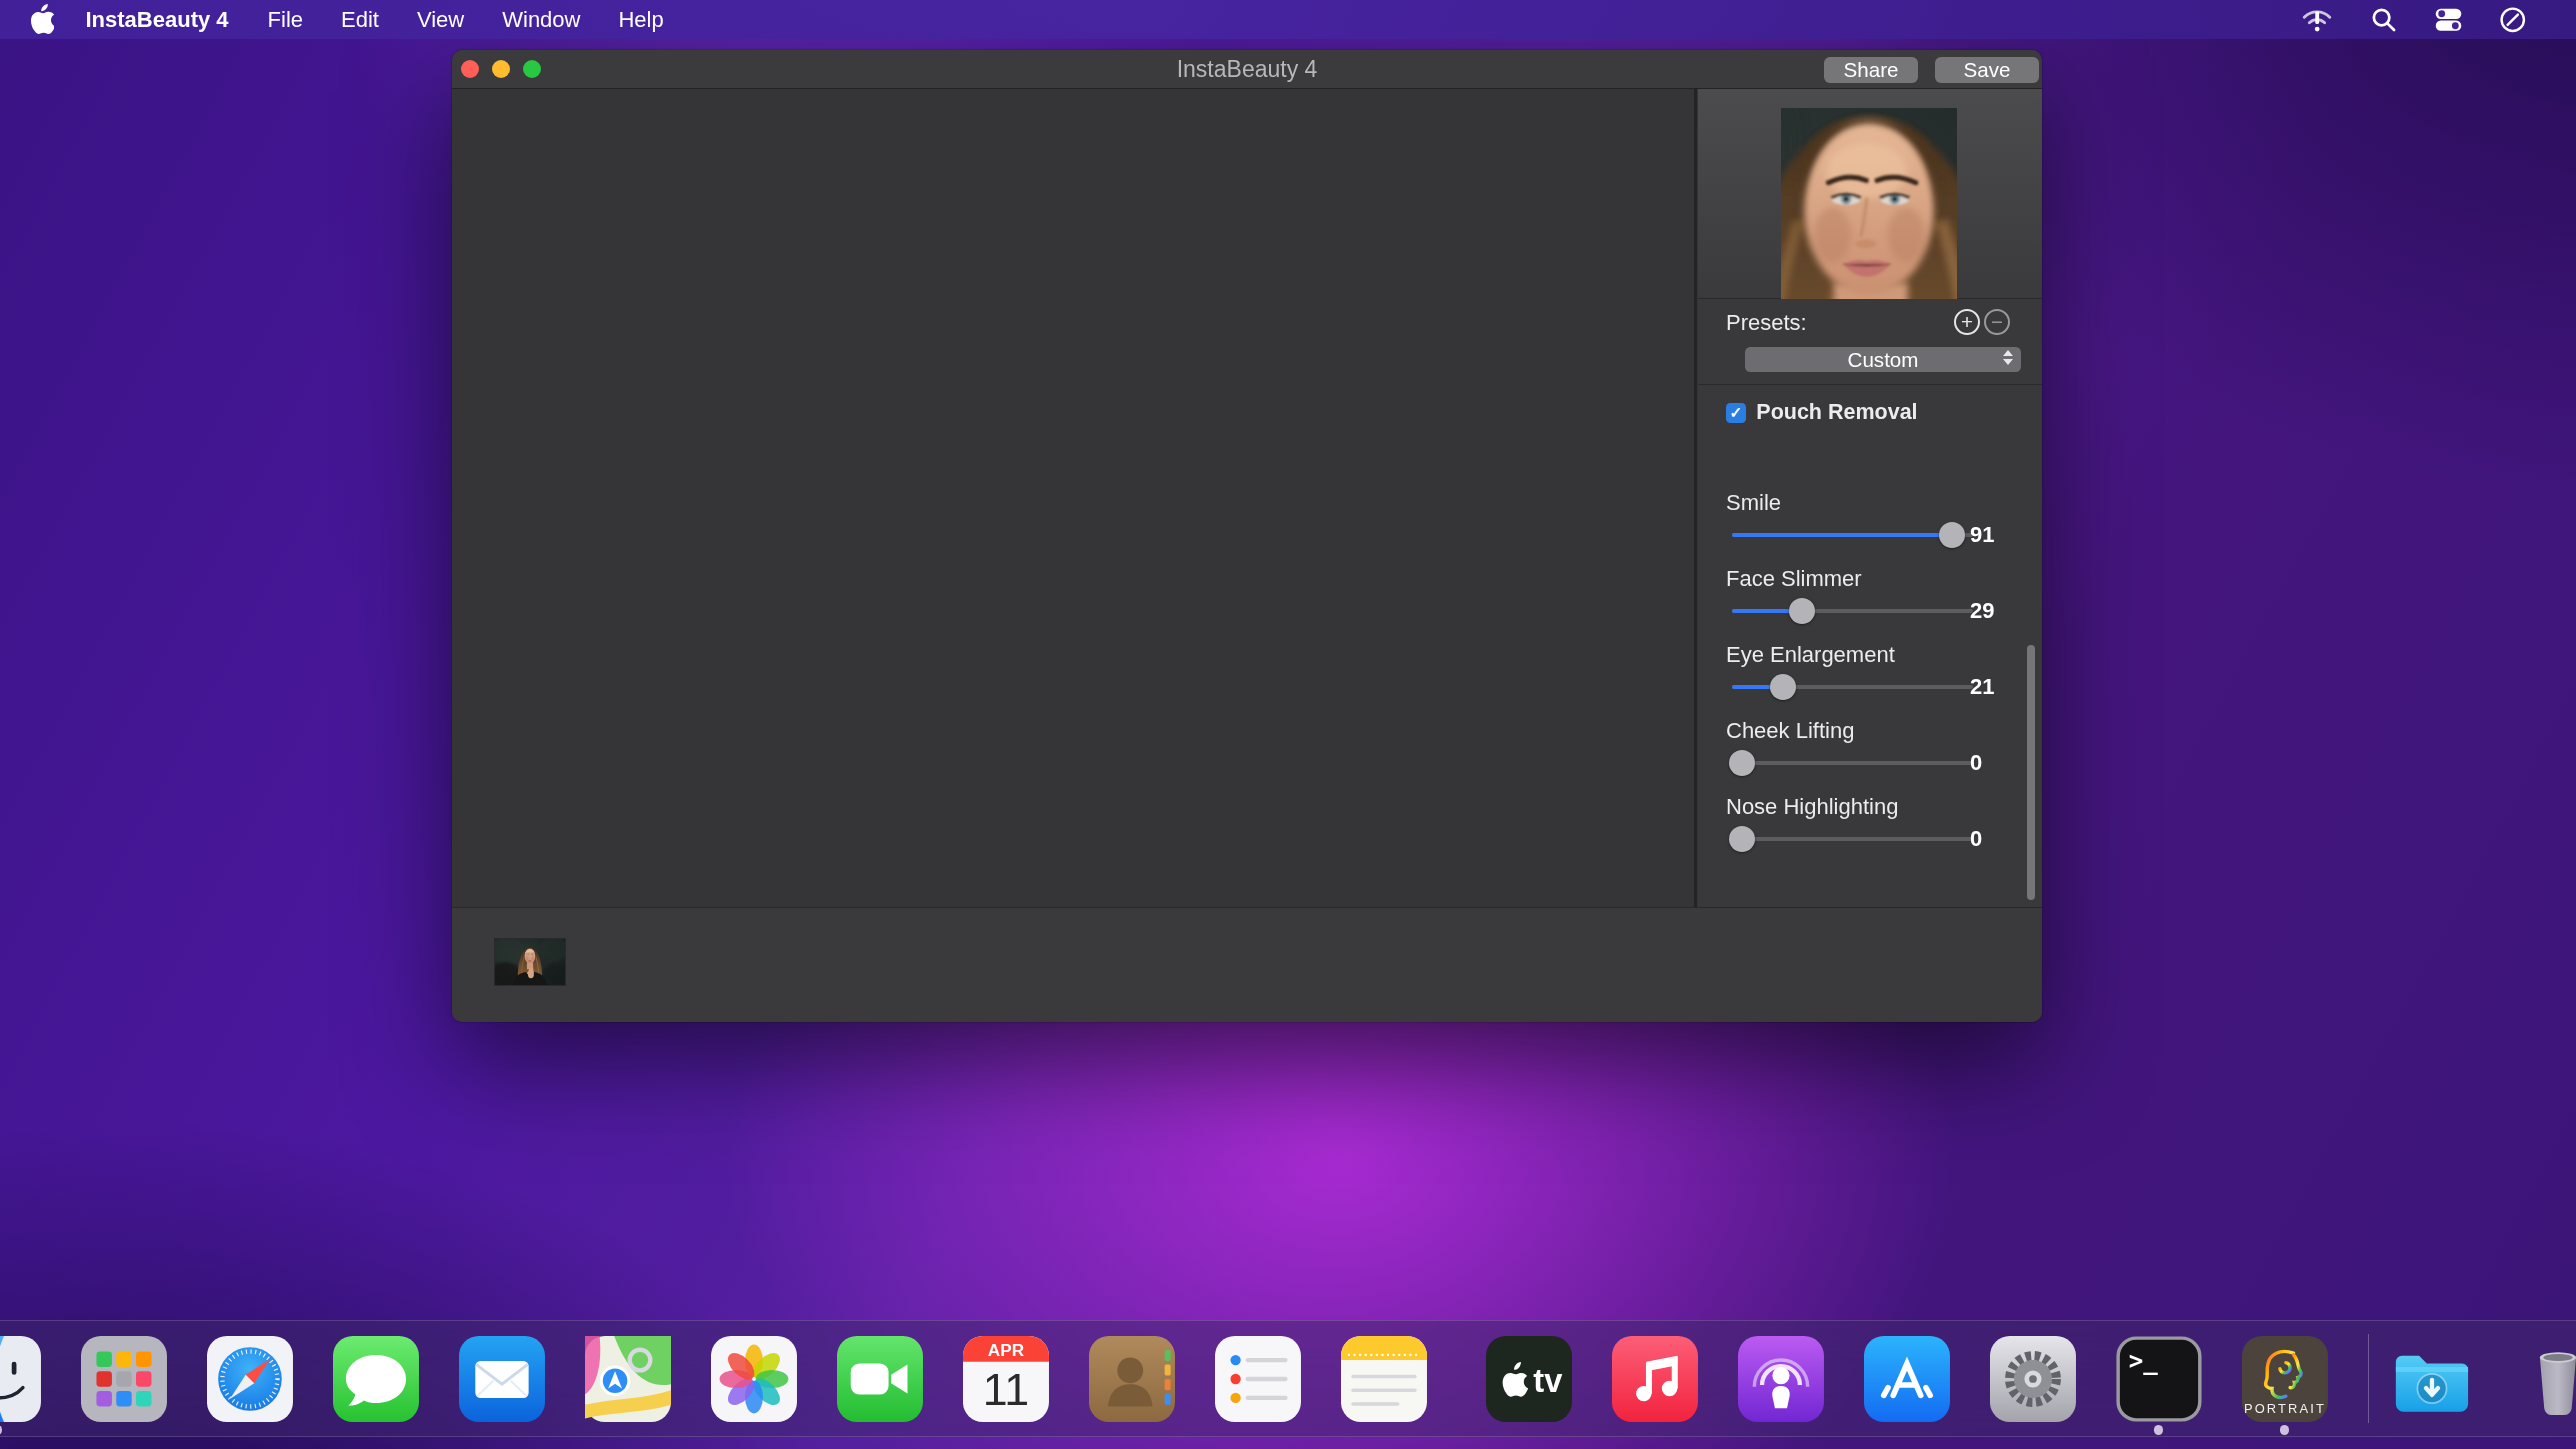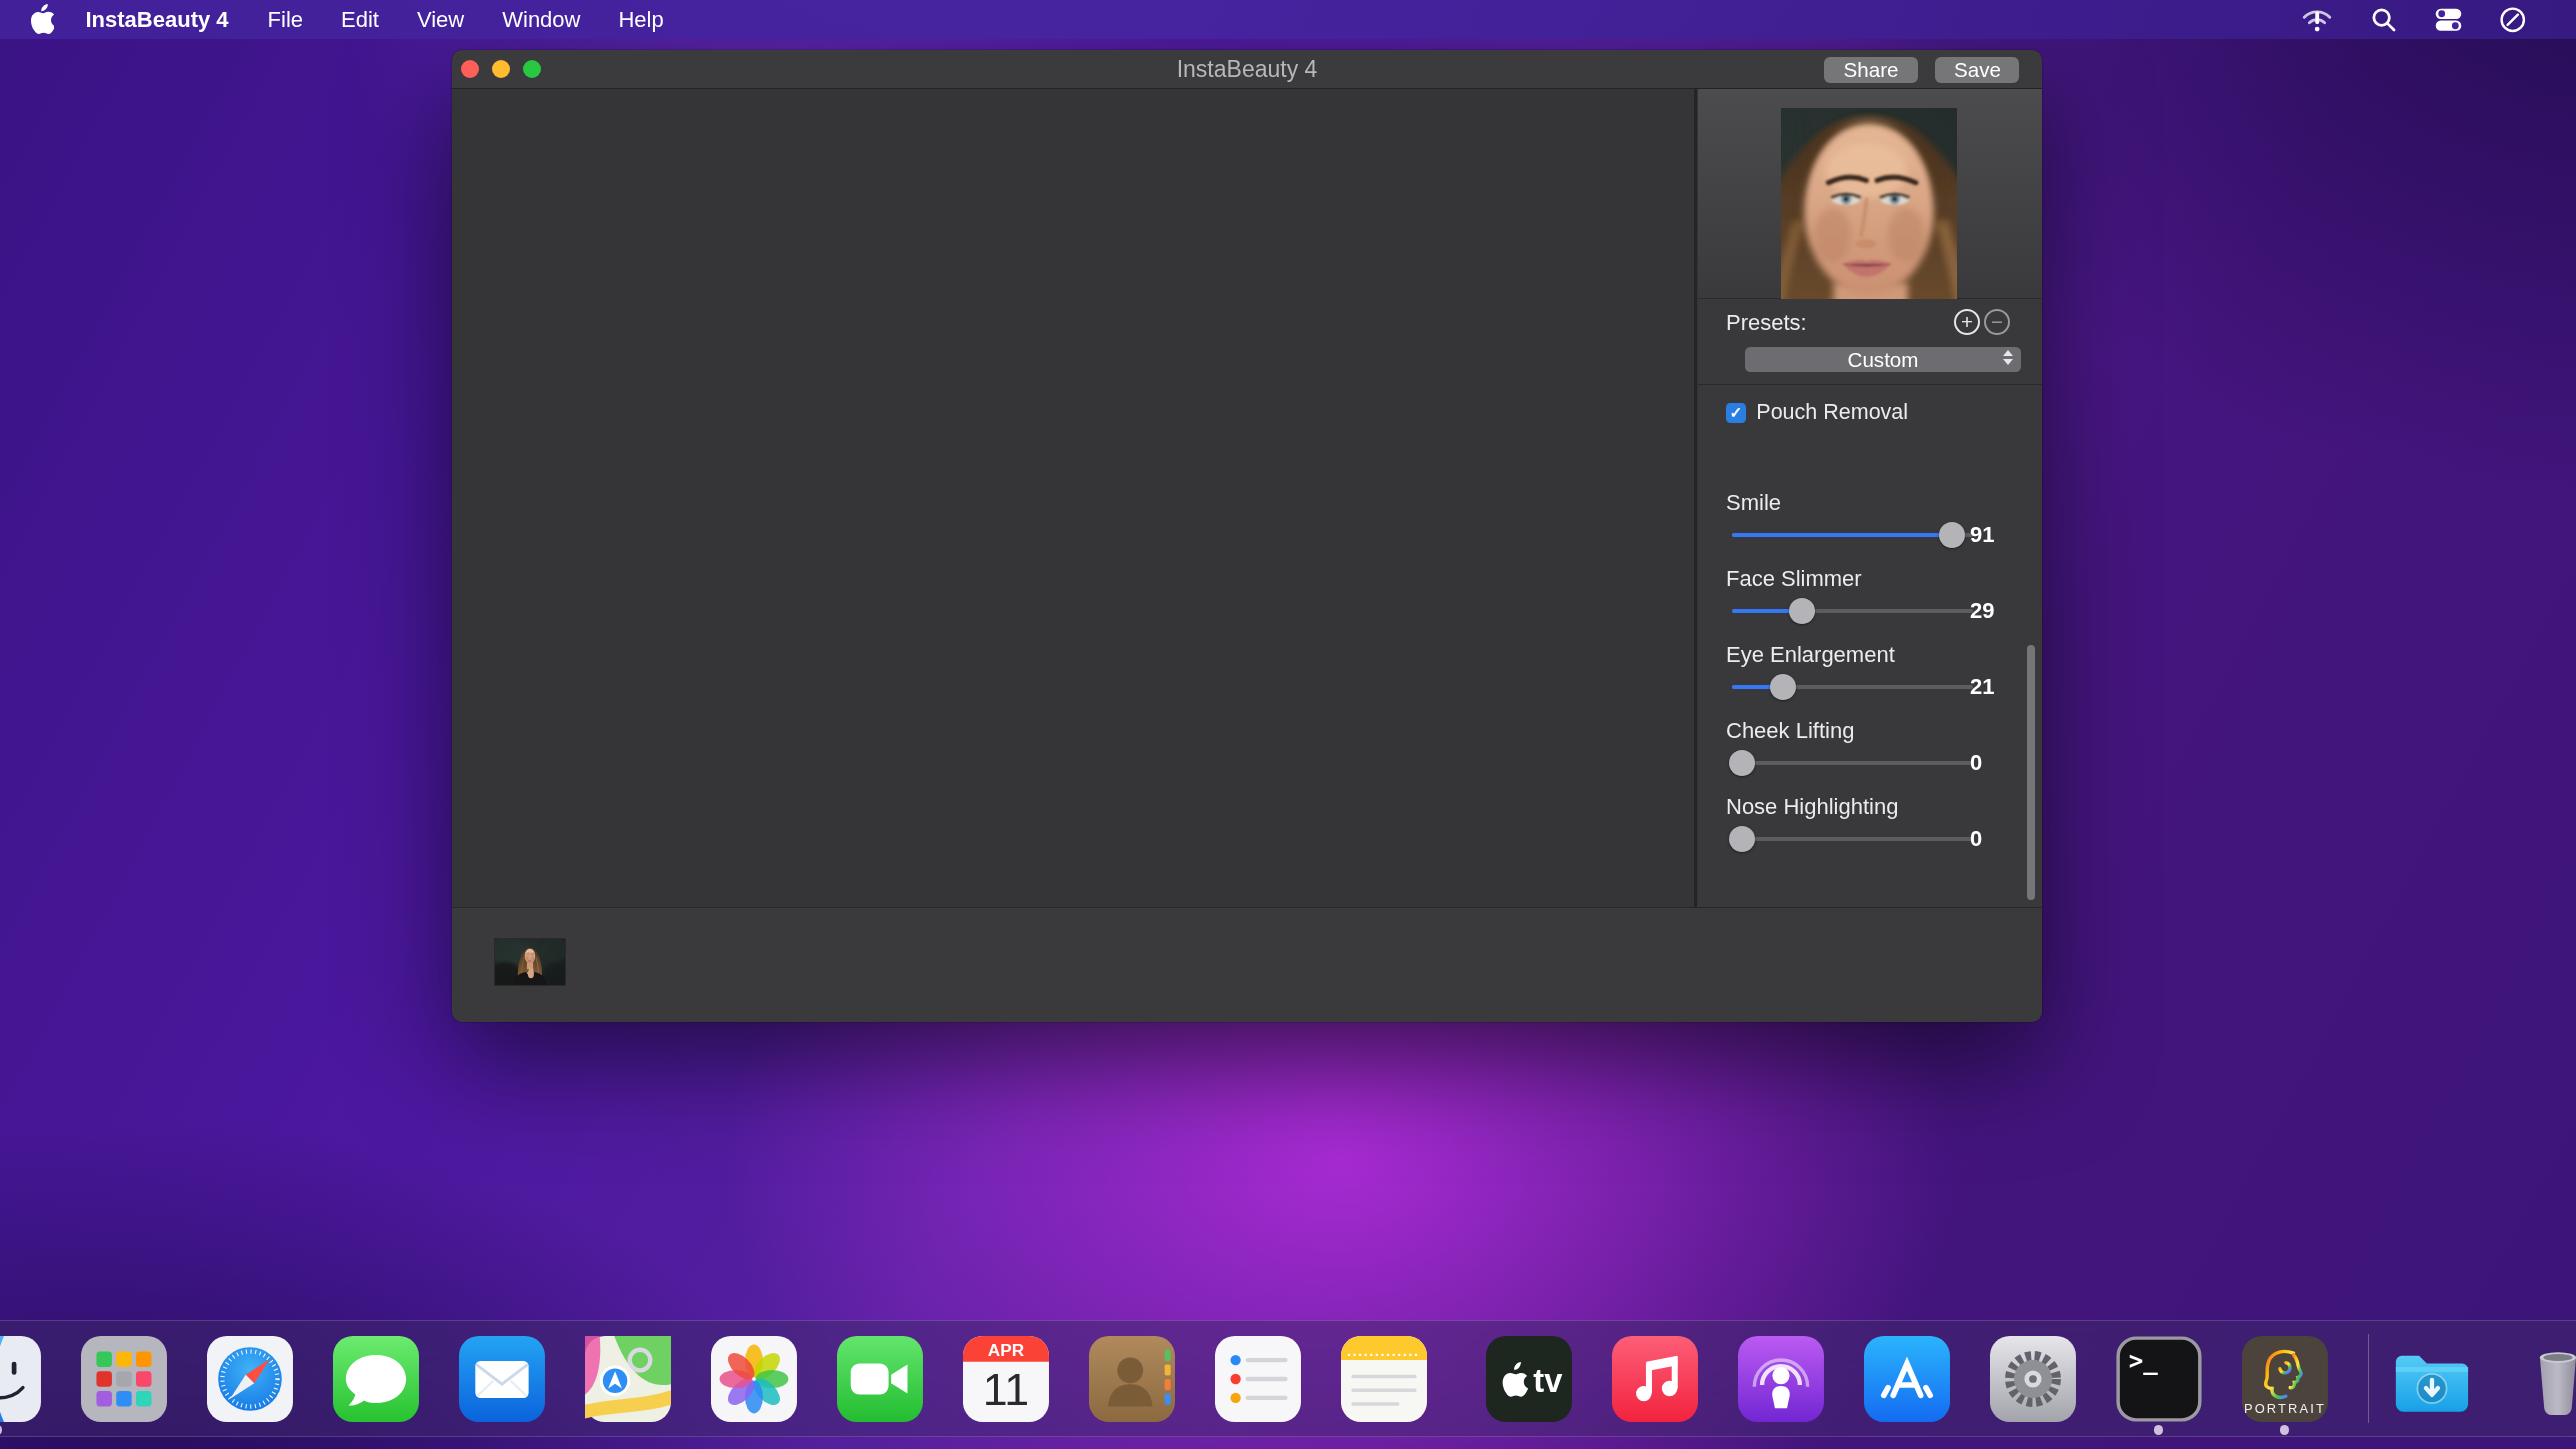--- a/index.html
+++ b/index.html
@@ -34,21 +34,21 @@
   .titlebar { position:absolute; left:0; top:0; width:100%; height:39px;
     background:#3b3b3d; border-bottom:0.9px solid #232325; }
   .tl { position:absolute; top:10.3px; width:18px; height:18px; border-radius:50%; }
   .tl.red{ left:9.4px; background:#ff5f57; } .tl.yel{ left:40px; background:#febc2e; }
   .tl.grn{ left:71px; background:#28c840; }
   .wtitle { position:absolute; left:0; right:0; top:0; height:39px; line-height:39px;
     text-align:center; color:#b7b7ba; font-size:23px; pointer-events:none; }
   .tbtn { position:absolute; top:6.9px; height:26px; border:none; border-radius:6px;
     background:#767679; color:#fff; font-size:20.6px; font-family:inherit; padding:0 19px; }
   .tbtn.share { left:1372px; width:94px; }
-  .tbtn.save  { left:1483px; width:84px;text-align:center; }
+  .tbtn.save  { left:1483px; width:104px;text-align:center; }
 
   
   .canvas { position:absolute; left:0; top:39px; width:1242px; height:818px; background:#191e1d; }
   .photo { position:absolute; left:0; top:0; width:1242px; height:788px; }
   .photo svg { width:100%; height:100%; display:block; }
   .canvasbar { position:absolute; left:0; top:788px; width:1242px; height:30px;
     background:#3a3a3c; border-top:0.9px solid #28282a; color:#e2e2e4; font-size:21.5px; }
   .canvasbar .sizelabel { position:absolute; left:24px; top:0; line-height:30px; }
   .zoomtrack { position:absolute; left:936px; top:13px; width:175px; height:4.3px;
     border-radius:2.6px; background:#5b5b5f; }
@@ -77,21 +77,21 @@
     display:flex; align-items:center; justify-content:center;margin-left:17px; }
   .dropdown .ud { position:absolute; right:7.7px; top:3.4px; display:flex; flex-direction:column; gap:2.6px; }
   .dropdown .ud i { display:block; width:0; height:0; border-left:5.2px solid transparent;
     border-right:5.2px solid transparent; }
   .dropdown .ud i.u { border-bottom:6px solid #e8e8ea; }
   .dropdown .ud i.d { border-top:6px solid #e8e8ea; }
   .pdiv2 { position:absolute; left:0; top:295px; width:344px; height:0.9px; background:#2a2a2c; }
   .checkrow { position:absolute; left:28px; top:311px; display:flex; align-items:center; gap:10.3px; }
   .checkbox { width:20px; height:20px; border-radius:4.3px; background:#2a7de1;
     color:#fff; font-size:15.5px; font-weight:bold; text-align:center; line-height:20px; }
-  .checkrow .clabel { color:#ececee; font-size:21.5px; }
+  .checkrow .clabel { color:#ececee; font-size:21.5px;font-weight:bold; }
 
   .sliders { position:absolute; left:0; top:399px; width:344px; }
   .srow { position:relative; height:76px; }
   .srow .slabel { position:absolute; left:28px; top:1.7px; font-size:22px; color:#ececee; }
   .strack { position:absolute; left:34px; top:45px; width:241px; height:4.3px;
     border-radius:2.6px; background:#5d5d61; }
   .sfill { position:absolute; left:0; top:0; height:4.3px; border-radius:2.6px; background:#3478f6; }
   .sknob { position:absolute; top:-11px; width:26px; height:26px; border-radius:50%;
     background:#b4b4b8; box-shadow:0 0.9px 2.6px rgba(0,0,0,.5); }
   .sval { position:absolute; right:24px; top:34px; font-size:22px; font-weight:600;

